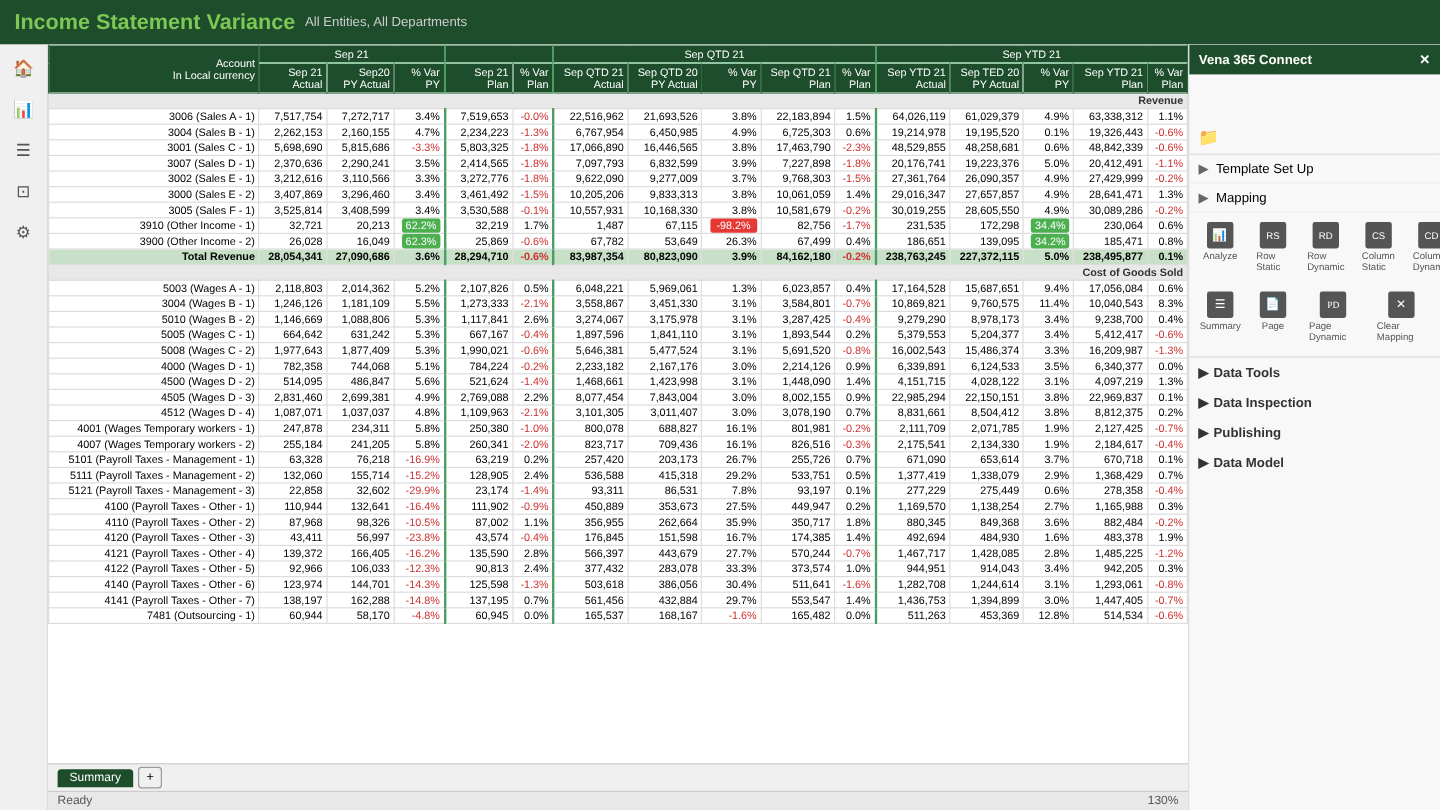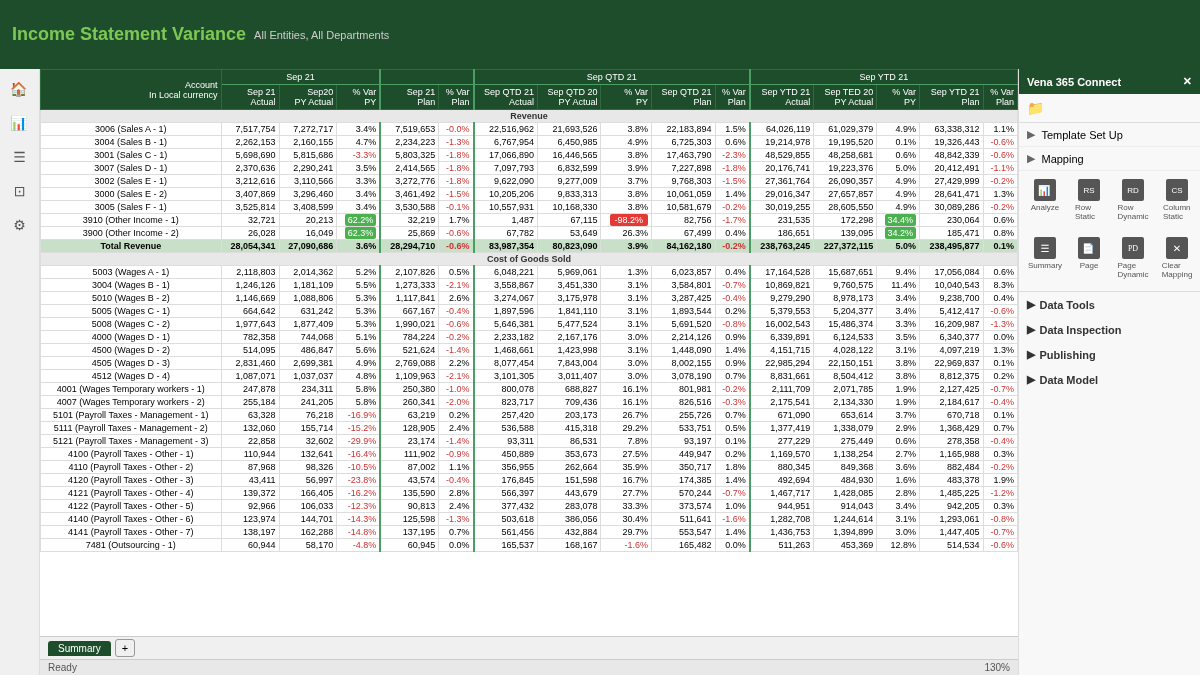--- a/index.html
+++ b/index.html
@@ -1,45 +1,45 @@
 <!DOCTYPE html>
 <html><head>
   <meta charset="utf-8">
   <style>
     * { box-sizing: border-box; margin: 0; padding: 0; }
     body { font-family: Arial, sans-serif; font-size: 11px; background: #f0f0f0; display: flex; flex-direction: column; height: 675px; overflow: hidden; }
 
     
-    .top-bar { background: #1e4d2b; color: white; padding: 24px 12px; display: flex; align-items: center; gap: 8px; }
+    .top-bar { background: #1e4d2b; color: white; padding: 8px 12px; display: flex; align-items: center; gap: 8px; }
     .top-bar .title { font-size: 18px; font-weight: bold; color: #7dc855; }
     .top-bar .subtitle { font-size: 11px; color: #ccc; }
 
     
     .main-layout { display: flex; flex: 1; overflow: hidden; }
 
     
     .spreadsheet-area { flex: 1; display: flex; flex-direction: column; overflow: hidden; background: white; }
 
     
     .table-container { flex: 1; overflow: auto; }
 
     table { border-collapse: collapse; width: 100%; font-size: 9px; }
     table th { background: #1e4d2b; color: white; padding: 2px 3px; text-align: right; font-weight: normal; white-space: nowrap; border: 1px solid #2d6b3e; position: sticky; top: 0; z-index: 10; }
     table th.left { text-align: right; }
     table th.group { text-align: center; border-bottom: 1px solid #4a9e64; }
     table td { padding: 1px 3px; text-align: right; border: 1px solid #ddd; white-space: nowrap; }
-    table td.name-col { text-align: center; min-width: 130px; }
+    table td.name-col { text-align: right; min-width: 130px; }
     table tr.section-header td { background: #e8e8e8; font-weight: bold; color: #333; }
     table tr.total-row td { background: #c8dfc8; font-weight: bold; }
     .neg { color: #cc3333; }
     .highlight-green { background: #4CAF50 !important; color: white; padding: 1px 3px; border-radius: 2px; }
     .highlight-red { background: #e53935 !important; color: white; padding: 1px 5px; border-radius: 2px; }
 
     
-    .sidebar { width: 182px; background: #f8f8f8; border-left: 1px solid #ddd; display: flex; flex-direction: column; overflow: hidden; }
+    .sidebar { width: 210px; background: #f8f8f8; border-left: 1px solid #ddd; display: flex; flex-direction: column; overflow: hidden; gap: 38px; }
     .sidebar-header { background: #1e4d2b; color: white; padding: 6px 8px; font-size: 11px; font-weight: bold; display: flex; justify-content: space-between; align-items: center; }
     .sidebar-content { flex: 1; overflow-y: auto; }
     .sidebar-file-section { padding: 6px 8px; border-bottom: 1px solid #ddd; }
     .sidebar-nav-item { display: flex; align-items: center; gap: 6px; padding: 5px 8px; cursor: pointer; font-size: 11px; border-bottom: 1px solid #eee; }
     .sidebar-section-header { display: flex; align-items: center; gap: 4px; padding: 4px 0; font-size: 11px; font-weight: bold; color: #333; cursor: pointer; }
     .sidebar-icons-row { display: flex; gap: 8px; padding: 4px 8px; }
     .sidebar-icon-btn { display: flex; flex-direction: column; align-items: center; gap: 2px; padding: 4px; cursor: pointer; border-radius: 4px; font-size: 8px; color: #555; min-width: 36px; }
     .sidebar-icon-btn .icon-shape { width: 22px; height: 22px; background: #666; border-radius: 2px; display: flex; align-items: center; justify-content: center; color: white; font-size: 10px; }
 
     

